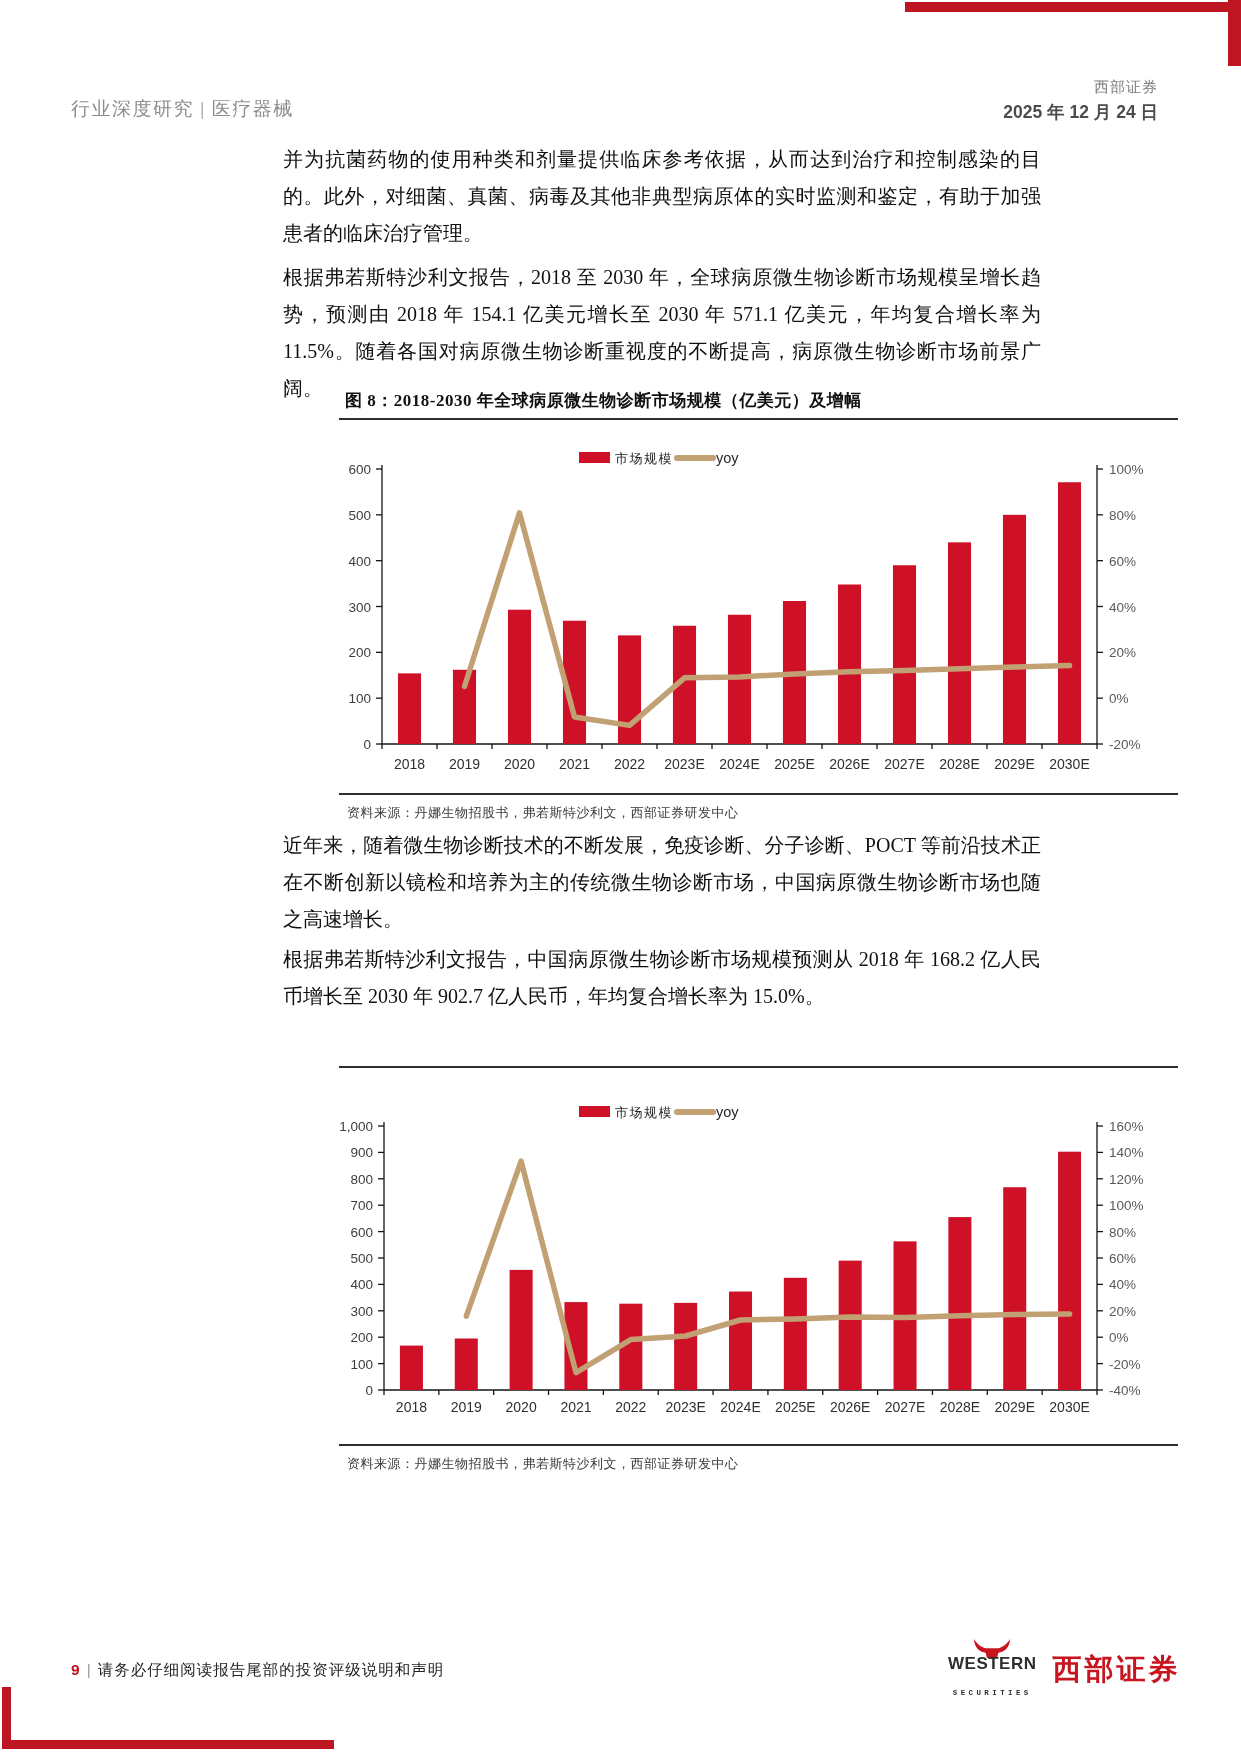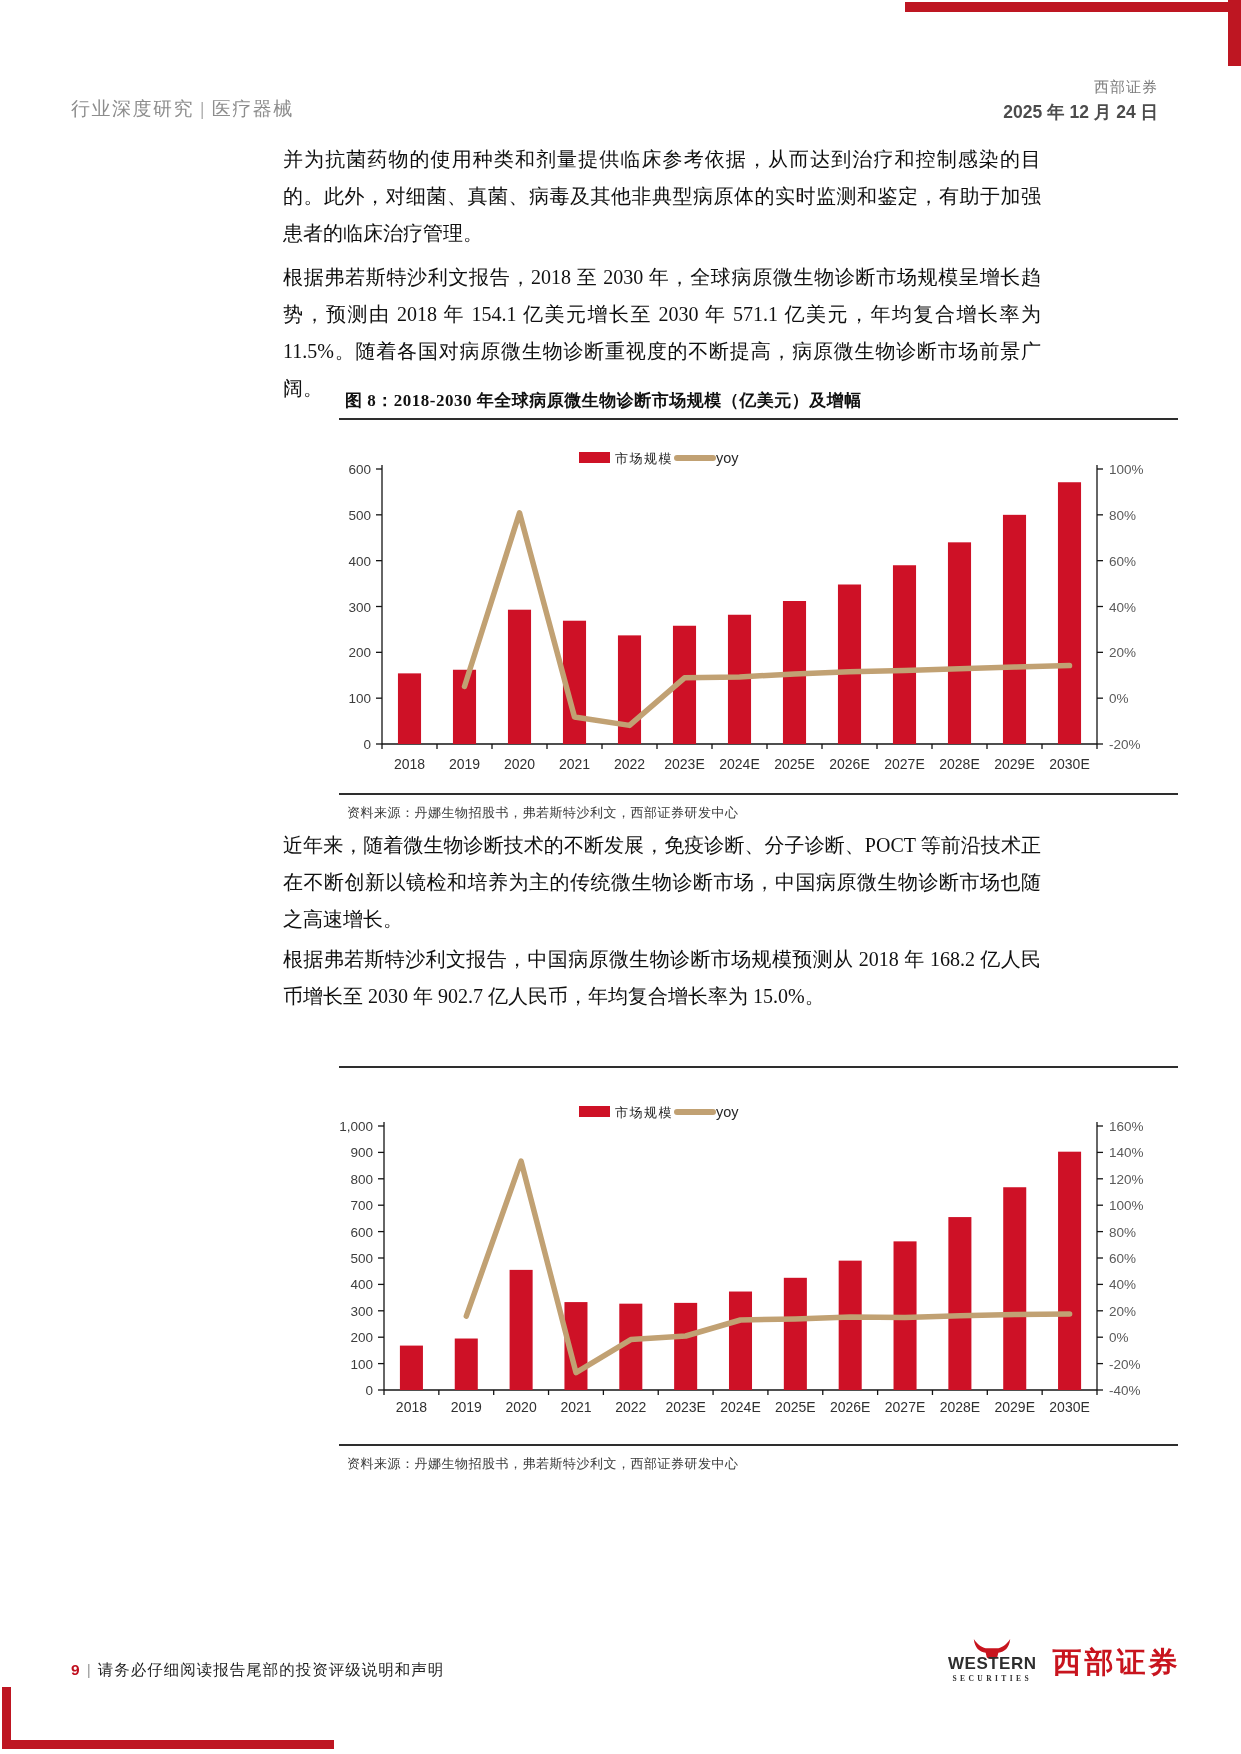--- a/index.html
+++ b/index.html
@@ -34,22 +34,22 @@
   
   .footer-line{left:71px;top:1660px;font-size:15.5px;white-space:nowrap;}
   .pg{color:#C00F1E;font-weight:700;font-family:"Liberation Sans",sans-serif;}
   .sep{color:#9a9a9a;margin:0 7px;font-family:"Liberation Sans",sans-serif;}
   .disc{color:#1f1f1f;letter-spacing:1px;}
   .logo{left:948px;top:1642px;display:flex;align-items:center;gap:16px;}
   .logo-west{position:relative;text-align:center;padding-top:13px;}
   .bull{position:absolute;top:-3px;left:50%;transform:translateX(-50%);}
   .lw{font-family:"Liberation Sans",sans-serif;font-weight:800;font-size:17px;color:#2e2e2e;
       letter-spacing:0.5px;line-height:17px;position:relative;}
-  .ls{font-family:Liberation Serif, serif;font-weight:700;font-size:7.5px;color:#2e2e2e;
-      letter-spacing:3.4px;margin-top:2px;text-align:center;}
+  .ls{font-family:Liberation Mono, monospace;font-weight:700;font-size:7.5px;color:#2e2e2e;
+      letter-spacing:3.4px;margin-top:17px;text-align:center;}
   .lcn{font-family:"Liberation Sans",sans-serif;font-weight:800;font-size:29px;color:#C8141E;
        letter-spacing:3px;}
 </style>
 </head>
 <body>
 
 <div class="page">
 
   <div class="abs deco deco-top"></div>
   <div class="abs deco deco-right"></div>

